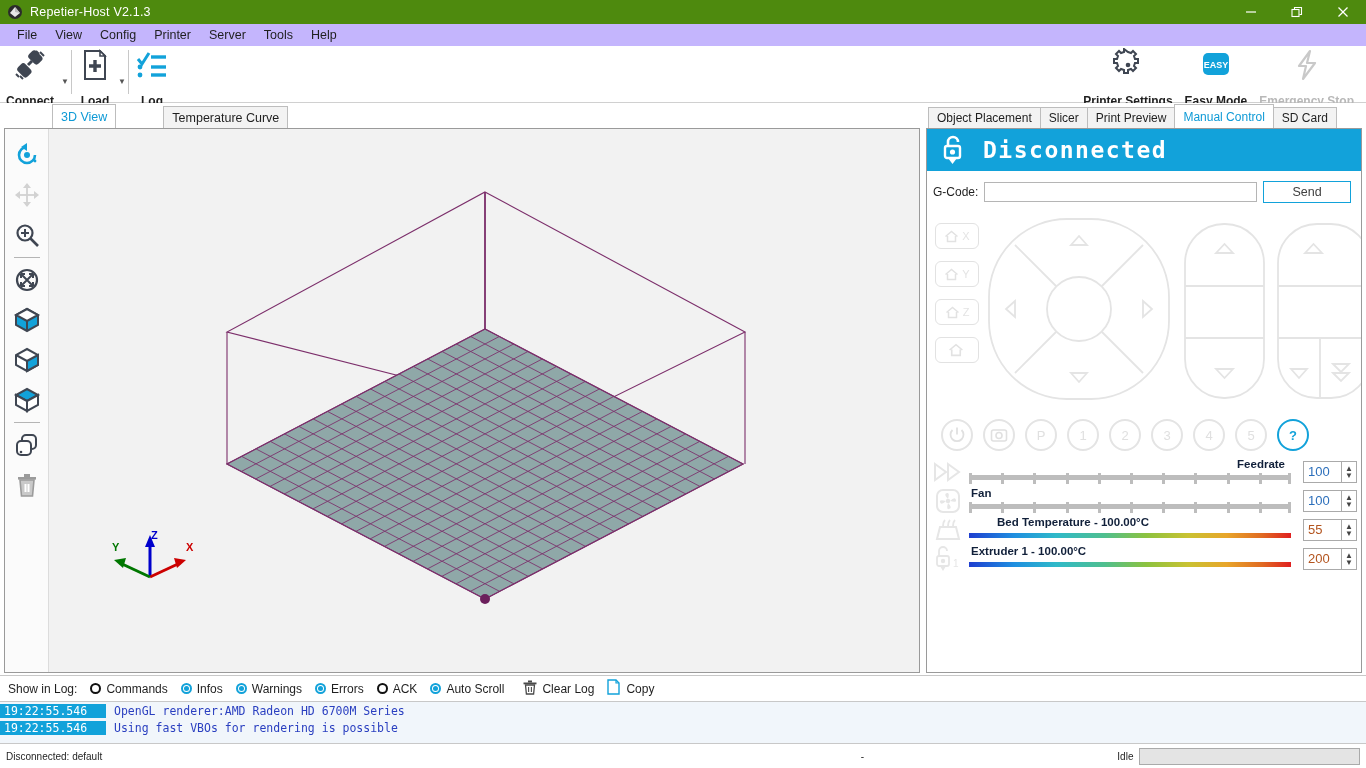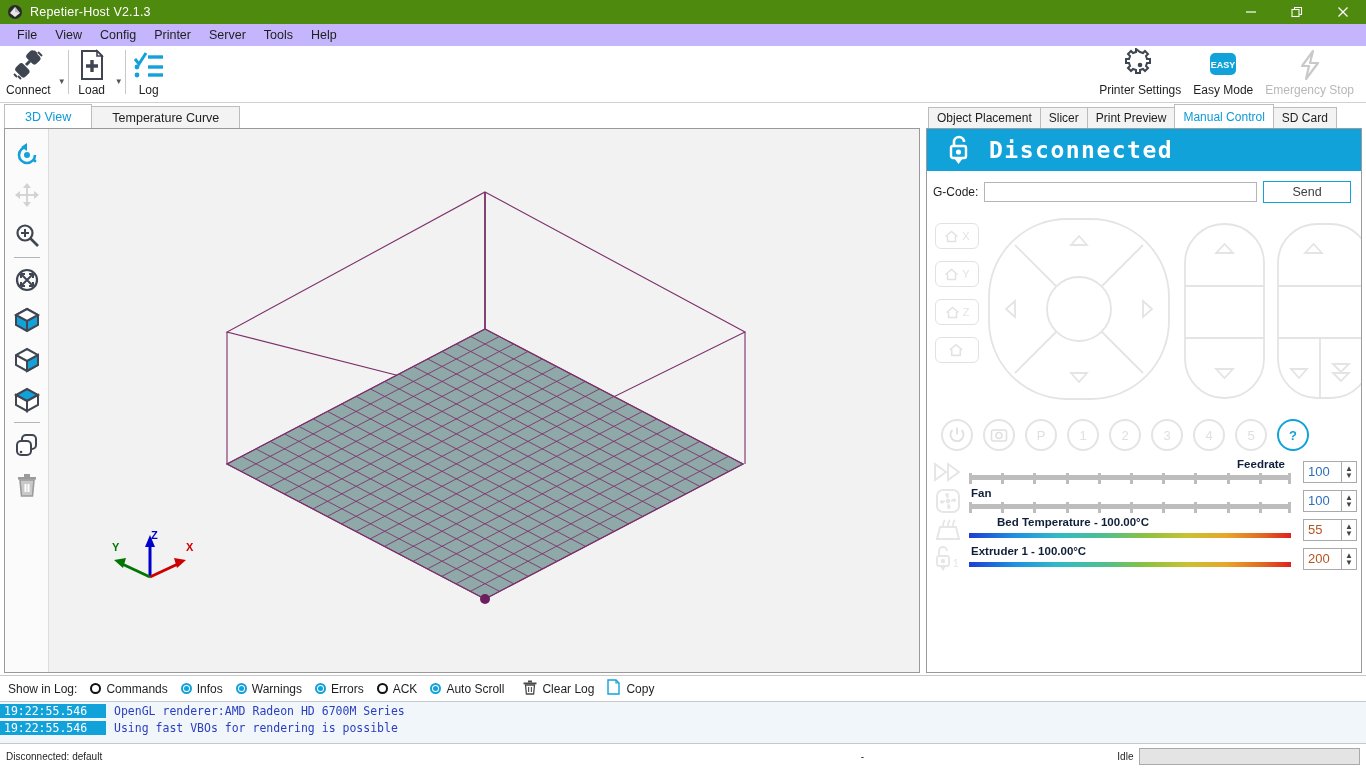--- a/index.html
+++ b/index.html
@@ -37,40 +37,40 @@
 
   
   .toolbar {
     height: 57px; background: #ffffff; display: flex; align-items: flex-start;
     position: relative; border-bottom: 1px solid #d0d0d0;
   }
   .tb-item {
     display: flex; flex-direction: column; align-items: center; justify-content: flex-end;
     padding: 2px 6px 0 6px; min-width: 44px;
   }
-  .tb-item .tb-label { font-size: 12px; color: #1f1f1f; margin-top: 1px; }
+  .tb-item .tb-label { font-size: 12px; color: #1f1f1f; margin-top: 12px; font-weight: bold; }
   .tb-item.disabled .tb-label { color: #b8b8b8; }
   .tb-ico { height: 34px; display:flex; align-items:center; justify-content:center; }
   .tb-caret {
     align-self: flex-end; margin-bottom: 16px; font-size: 8px; color: #555;
     width: 10px; text-align: center;
   }
   .tb-sep { width: 1px; height: 44px; background: #c8c8c8; margin: 4px 1px; }
   .tb-right { position: absolute; right: 6px; top: 0; display: flex; align-items: flex-start; }
 
   
   .main { position: absolute; top: 103px; left: 0; right: 0; bottom: 93px; display: flex; }
 
   
   .left-pane { width: 922px; position: relative; background: #ffffff; }
   .tabstrip { height: 25px; background: #ffffff; display: flex; align-items: flex-end; padding-left: 4px; }
   .tab {
-    height: 22px; padding: 0 20px; display: flex; align-items: center;
+    height: 22px; padding: 0 8px; display: flex; align-items: center;
     border: 1px solid #bdbdbd; border-bottom: none; background: #f3f3f3;
-    font-size: 12.5px; color: #1f1f1f; margin-right: -1px;
+    font-size: 12.5px; color: #1f1f1f; margin-right: -1px; margin-left: 48px;
   }
   .tab.active { background: #ffffff; color: #0e9ad6; height: 24px; }
   .viewport-wrap {
     position: absolute; top: 25px; left: 4px; right: 2px; bottom: 2px;
     border: 1px solid #9a9a9a; background: #f2f2f2; overflow: hidden;
   }
   .tool-rail {
     position: absolute; left: 0; top: 0; width: 44px; bottom: 0;
     background: #fbfbfb; border-right: 1px solid #dcdcdc;
     display: flex; flex-direction: column; align-items: center; padding-top: 6px;
@@ -87,21 +87,21 @@
     border: 1px solid #bdbdbd; border-bottom: none; background: #f3f3f3;
     font-size: 12px; color: #1f1f1f; margin-right: -1px;
   }
   .rtab.active { background: #ffffff; color: #0e9ad6; height: 24px; }
   .rc-body {
     position: absolute; top: 25px; left: 4px; right: 4px; bottom: 2px;
     border: 1px solid #9a9a9a; background: #fff; overflow: hidden;
   }
   .status-banner {
     height: 42px; background: #12a2da; display: flex; align-items: center;
-    padding-left: 20px; gap: 16px;
+    padding-left: 14px; gap: 16px;
   }
   .status-banner .st-text {
     color: #ffffff; font-family: "DejaVu Sans Mono", monospace;
     font-size: 23px; font-weight: bold; letter-spacing: 1.5px;
   }
   .gcode-row { display: flex; align-items: center; padding: 10px 10px 0 6px; gap: 6px; }
   .gcode-row .lbl { font-size: 12px; color: #1f1f1f; }
   .gcode-input {
     flex: 1; height: 20px; border: 1px solid #b5b5b5; background: #fff;
     font-family: "Liberation Sans", sans-serif; font-size: 12px; padding: 0 4px;

